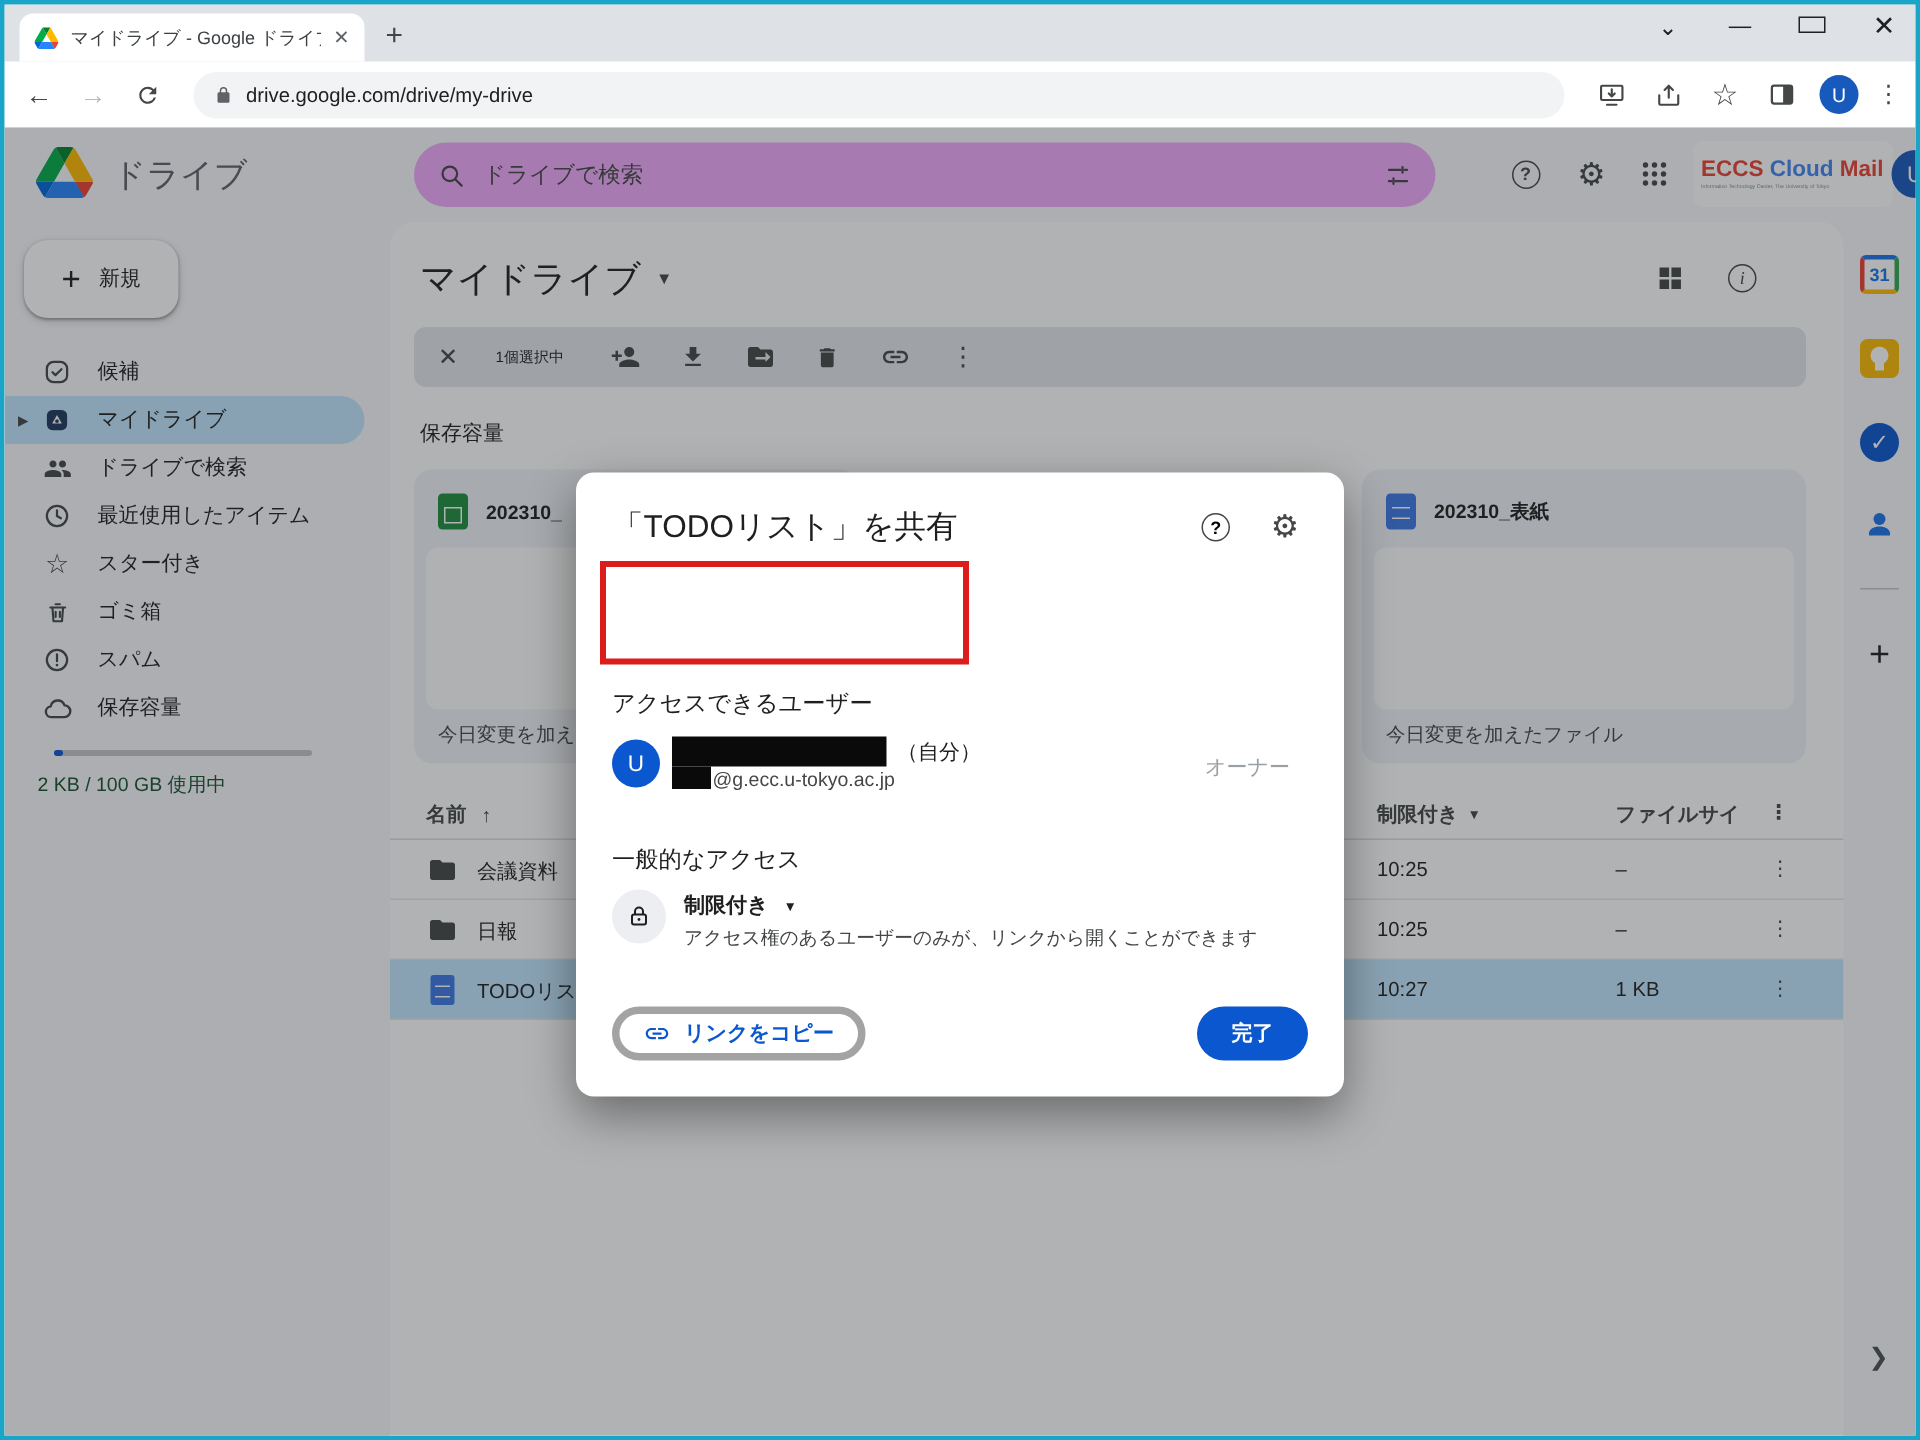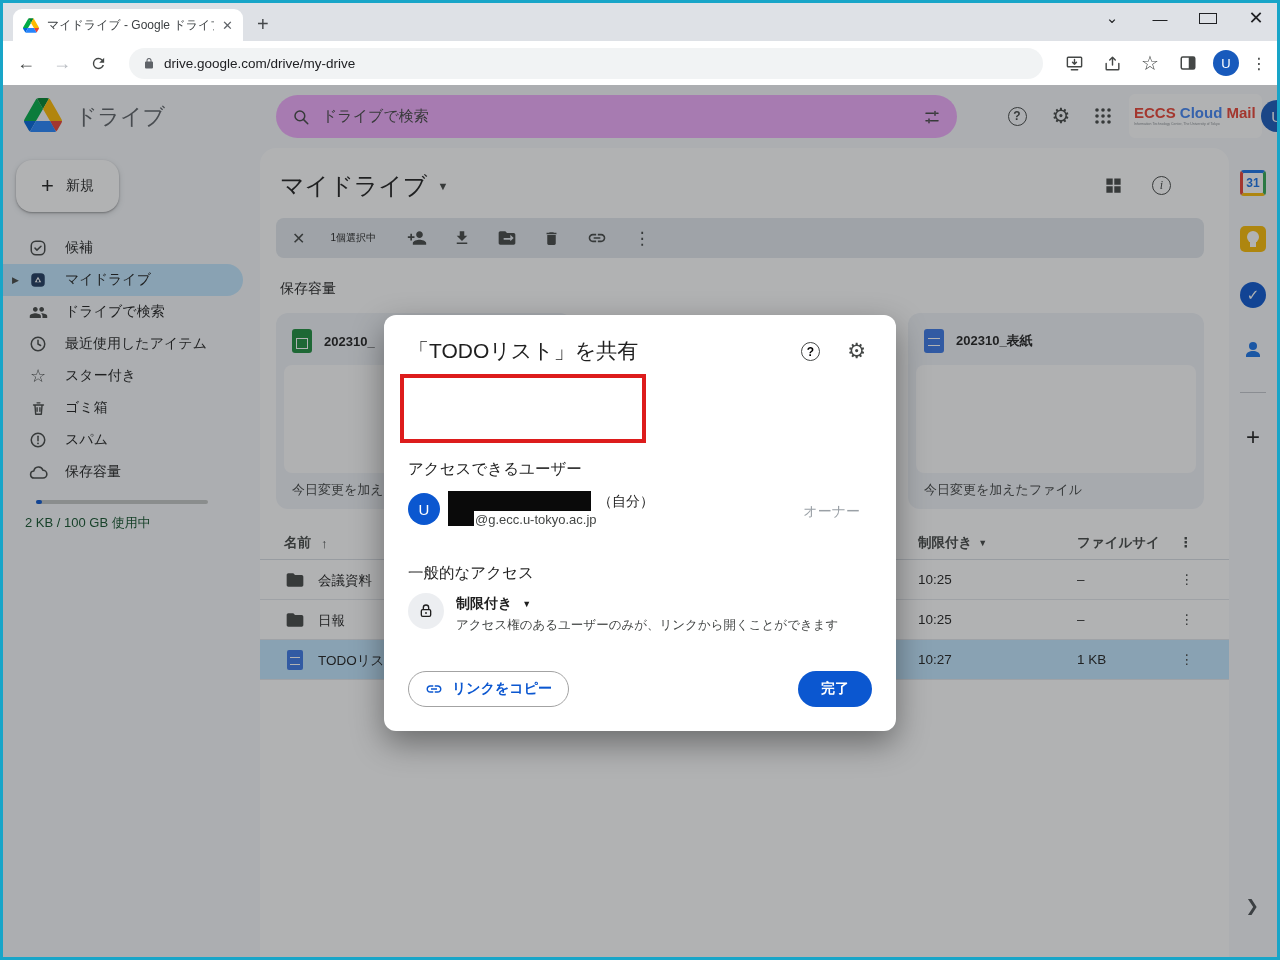--- a/index.html
+++ b/index.html
@@ -118,21 +118,21 @@
   .self-label { position:absolute; left:190px; top:2px; font-size:14px; color:#1f1f1f; }
   .redact-mail { position:absolute; left:40px; top:20px; width:26px; height:15px; background:#0a0a0a; }
   .owner-mail { position:absolute; left:67px; top:21px; font-size:13px; color:#444746; }
   .owner-role { position:absolute; right:12px; top:12px; font-size:14px; color:#9aa0a6; }
   .ga-row { position:absolute; left:24px; top:278px; right:24px; }
   .lock-circ { position:absolute; left:0; top:0; width:36px; height:36px; border-radius:50%; background:#eceef1; display:flex; align-items:center; justify-content:center; color:#1f1f1f; }
   .ga-level { position:absolute; left:48px; top:2px; font-size:14px; font-weight:bold; color:#1f1f1f; display:flex; align-items:center; gap:10px; }
   .ga-caret { font-size:9px; }
   .ga-desc { position:absolute; left:48px; top:24px; font-size:12.5px; color:#444746; white-space:nowrap; }
   .dlg-footer { position:absolute; left:24px; right:24px; bottom:24px; height:36px; }
-  .copylink-btn { position:absolute; left:0; top:0; height:36px; border:1px solid #a3a3a3; border-radius:18px; background:#fff; display:flex; align-items:center; gap:9px; padding:0 16px; font-size:14px; font-weight:bold; color:#0b57d0; }
+  .copylink-btn { position:absolute; left:0; top:0; height:36px; border:5px solid #a3a3a3; border-radius:18px; background:#fff; display:flex; align-items:center; gap:9px; padding:0 16px; font-size:14px; font-weight:bold; color:#0b57d0; }
   .done-btn { position:absolute; right:0; top:0; width:74px; height:36px; border:none; border-radius:18px; background:#0b57d0; color:#fff; font-size:14px; font-weight:bold; display:flex; align-items:center; justify-content:center; }
   svg { display:block; }
 </style>
 </head>
 <body>
 
 <div class="viewport">
 
   <div class="tabstrip">
     <div class="tab">

